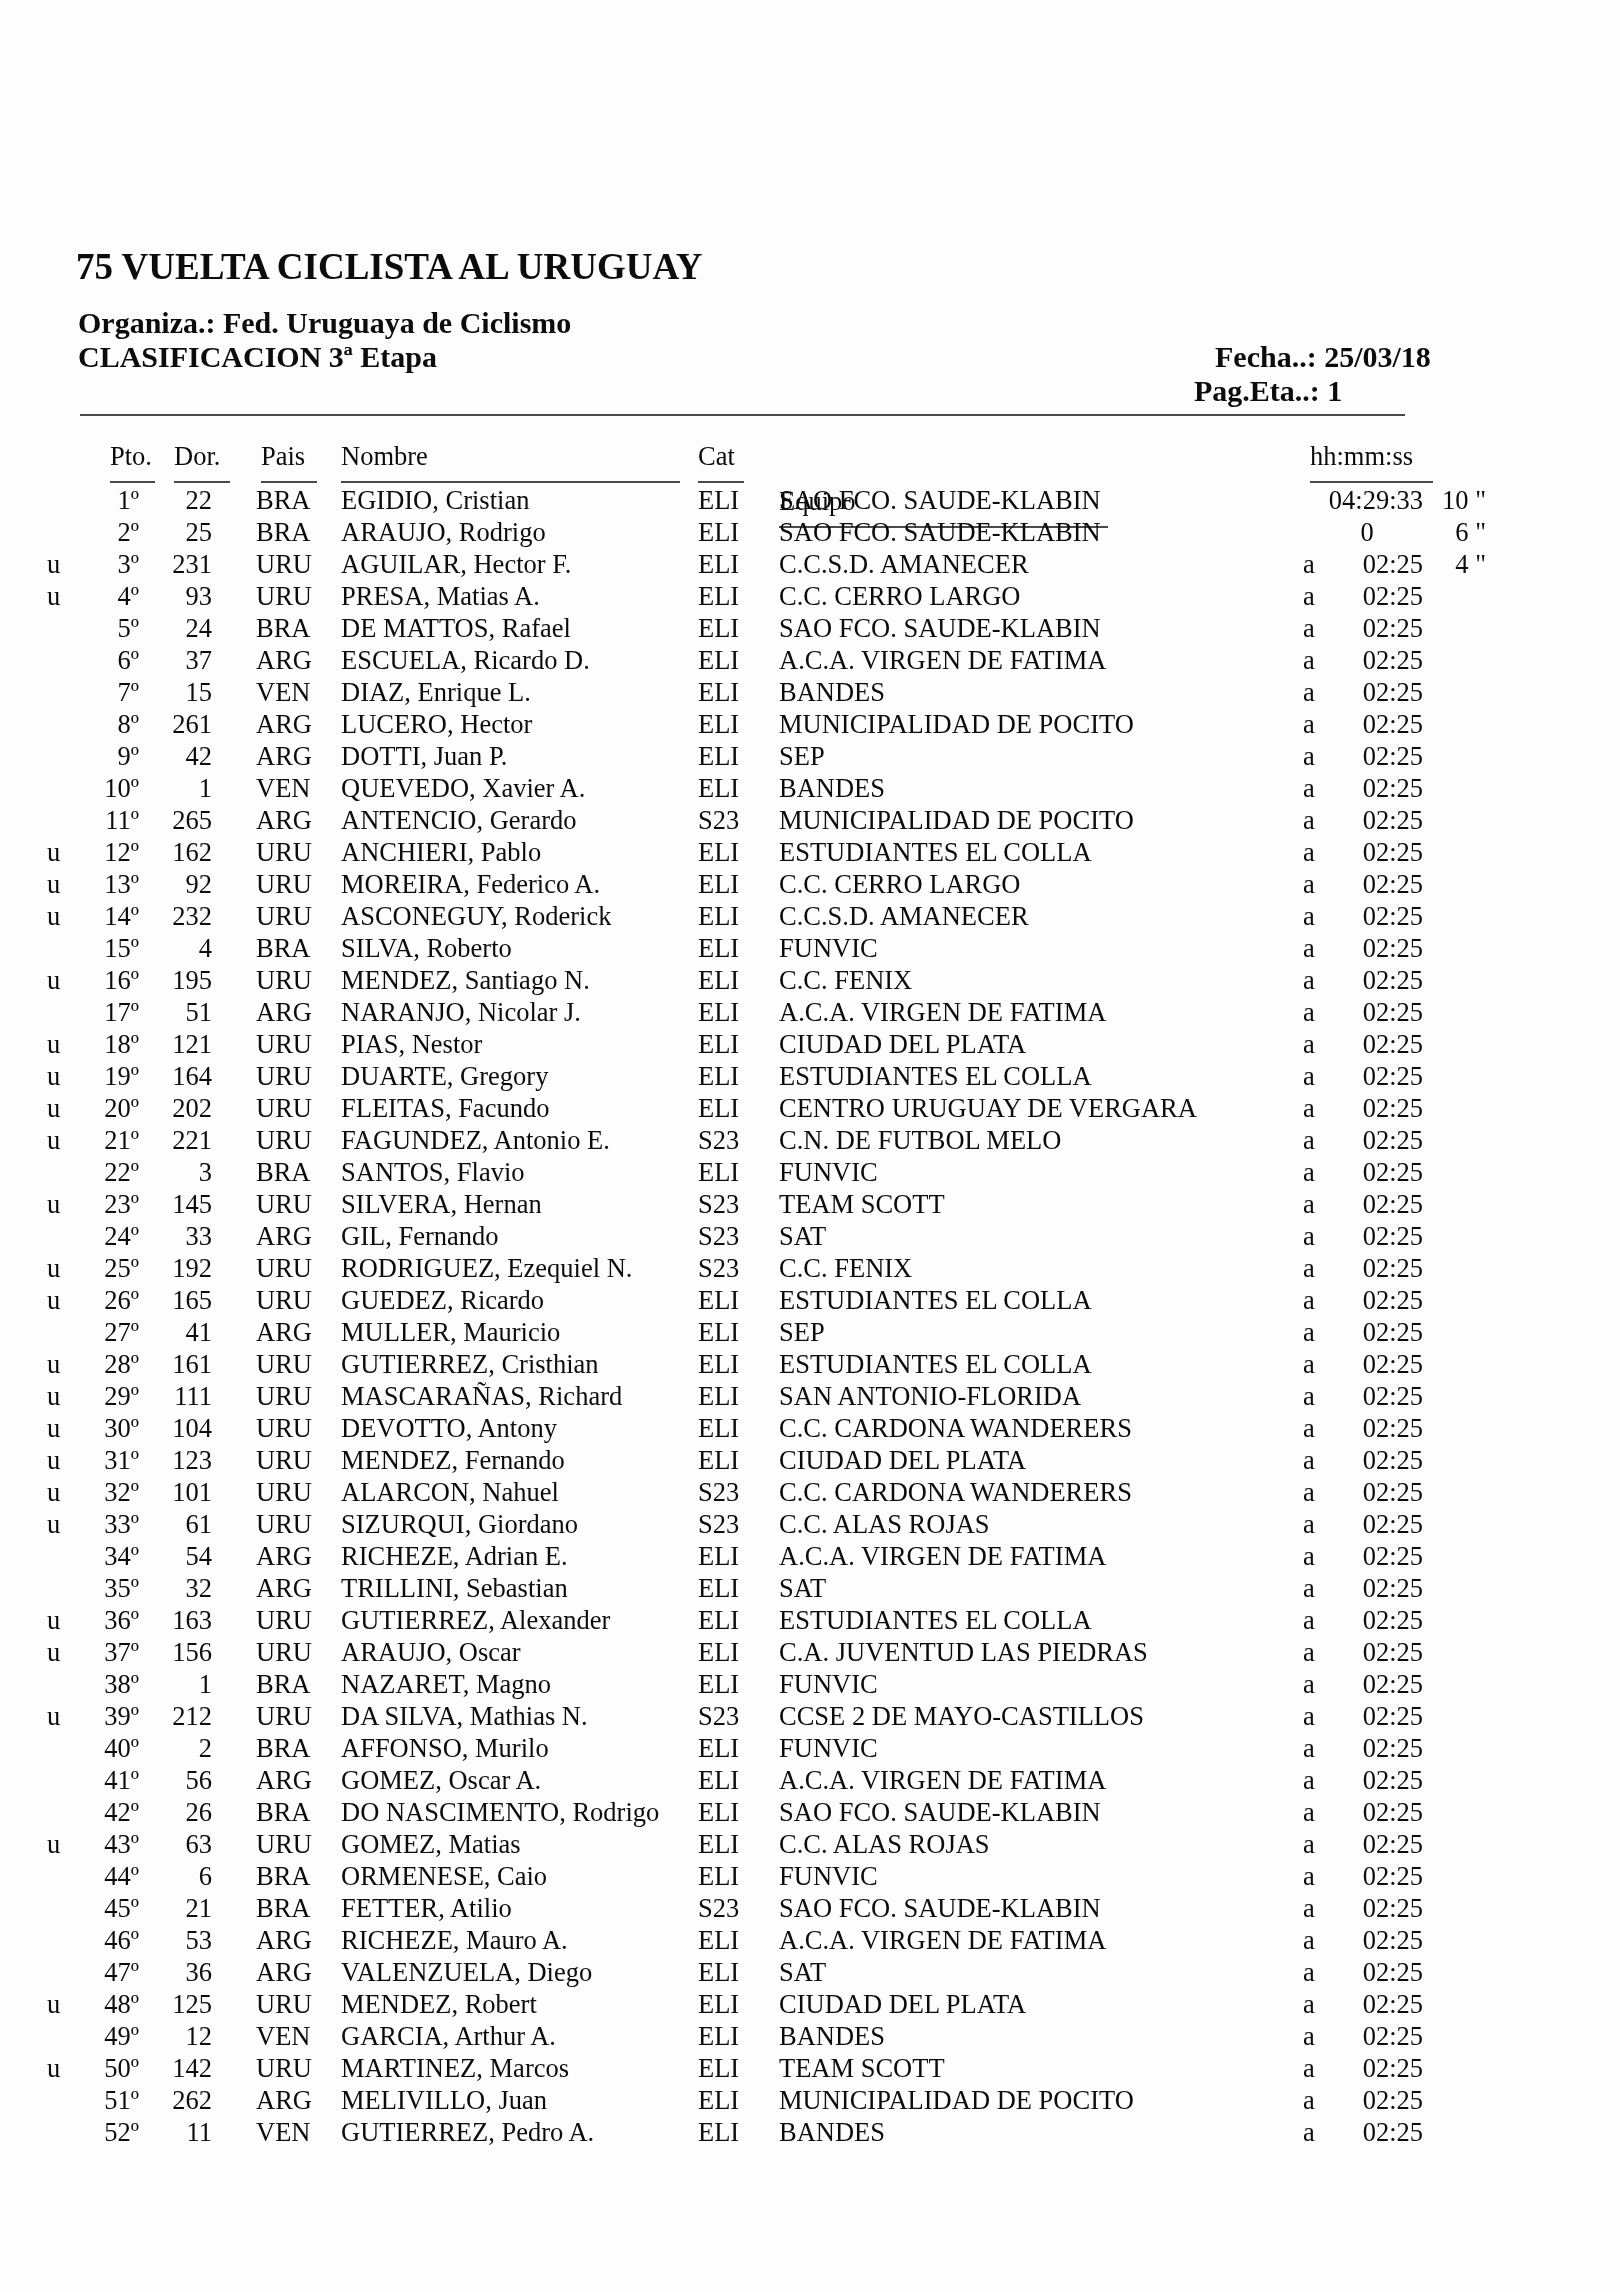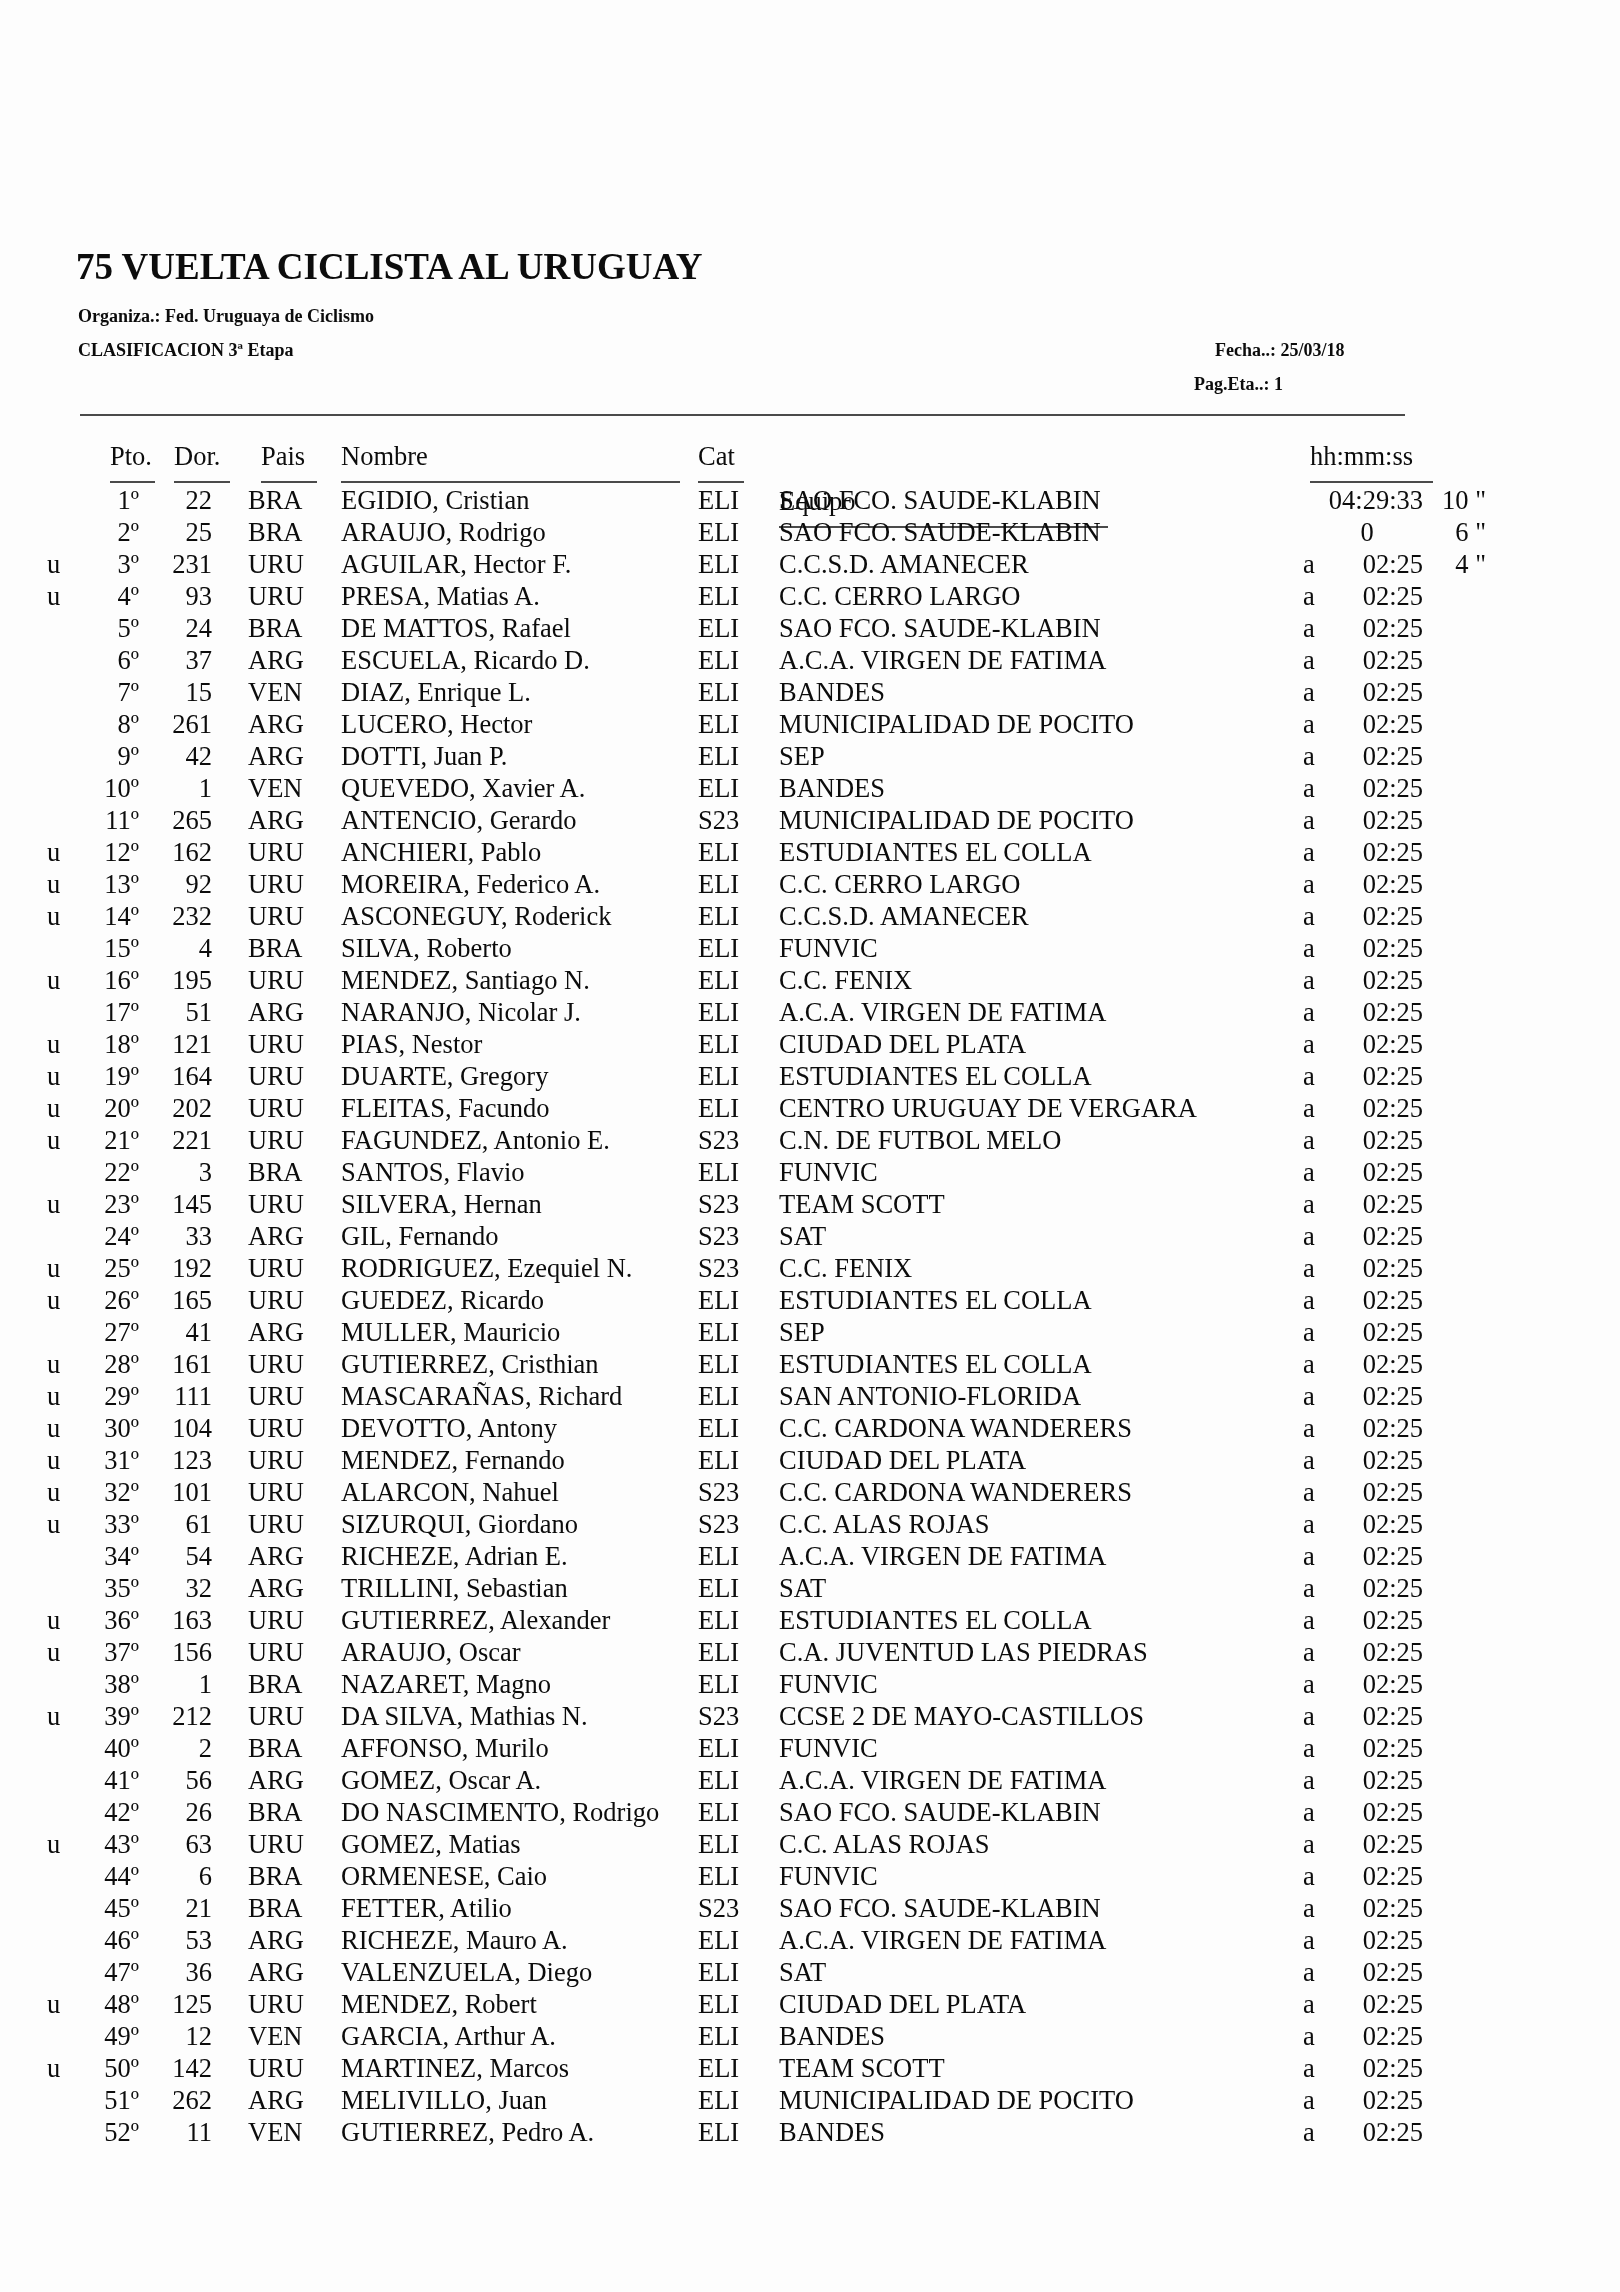--- a/index.html
+++ b/index.html
@@ -8,21 +8,21 @@
     position:relative;
     width:1620px; height:2293px;
     margin:0 auto;
     background:#fdfdfd;
     font-family:"Liberation Serif", serif;
     color:#0c0c0c;
     overflow:hidden;
   }
   .abs { position:absolute; white-space:nowrap; }
   .doc-title { left:76px; top:245px; font-size:37px; font-weight:bold; }
-  .sub { font-size:18px; font-weight:bold; }
+  .sub { font-size:30px; font-weight:bold; }
   .sub-organiza { left:78px; top:306px; }
   .sub-clasif   { left:78px; top:340px; }
   .sub-route    { left:78px; top:374px; }
   .media-part   { margin-left:41px; }
   .sub-fecha    { left:1215px; top:340px; }
   .sub-pageta   { left:1194px; top:374px; }
   .top-rule {
     position:absolute; left:80px; top:414px; width:1325px; height:0;
     border-top:2px solid #4a4a4a;
   }
@@ -41,21 +41,21 @@
   .th-time   { left:1310px; width:123px; }
   .rows { position:absolute; left:0; top:484px; width:1620px; }
   .row  { position:relative; height:32px; }
   .c {
     position:absolute; top:0;
     font-size:26.5px; line-height:32px; white-space:nowrap;
   }
   .c-u      { left:47px; }
   .c-pto    { left:54px;  width:85px;  text-align:right; }
   .c-dor    { left:147px; width:65px;  text-align:right; }
-  .c-pais   { left:248px; }
+  .c-pais   { left:256px; }
   .c-nombre { left:341px; }
   .c-cat    { left:698px; }
   .c-equipo { left:779px; }
   .c-a      { left:1303px; }
   .c-time   { left:1311px; width:112px; text-align:right; }
   .c-time.center { text-align:center; }
   .c-bonus  { left:1437px; width:49px; text-align:right; }
 </style>
 </head>
 <body>

